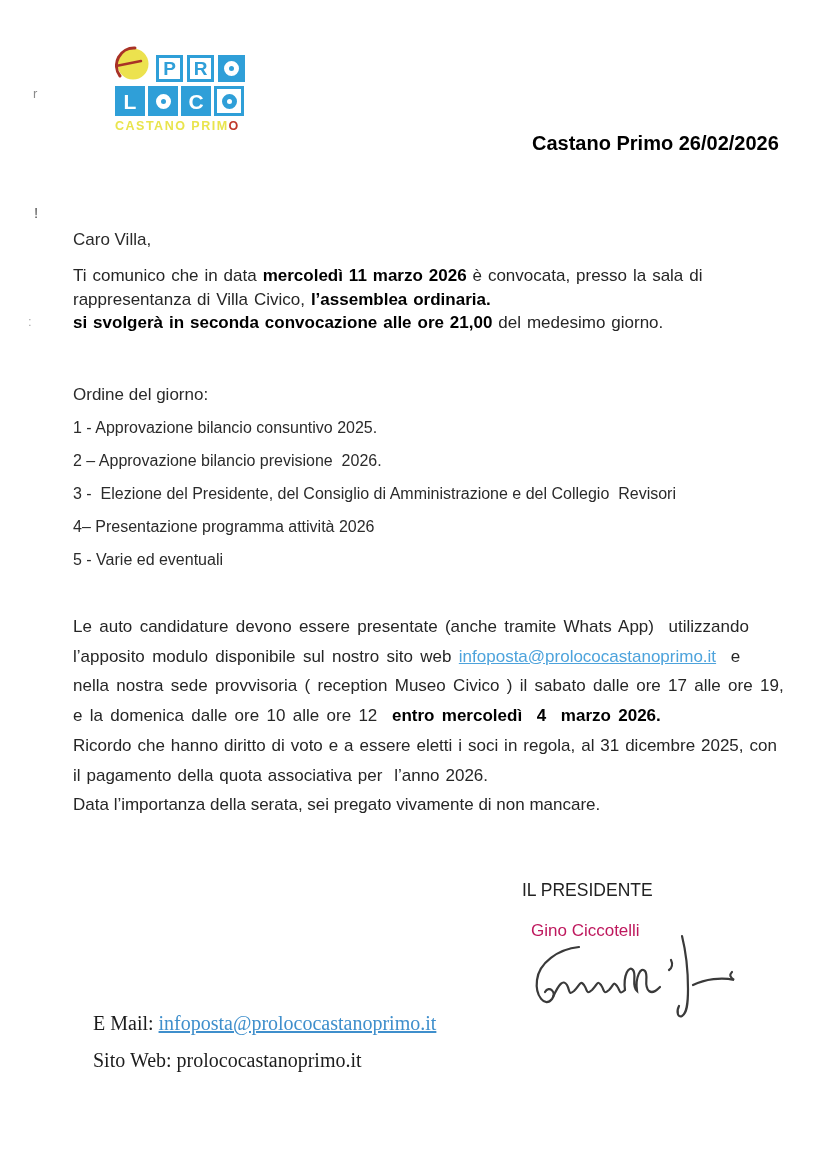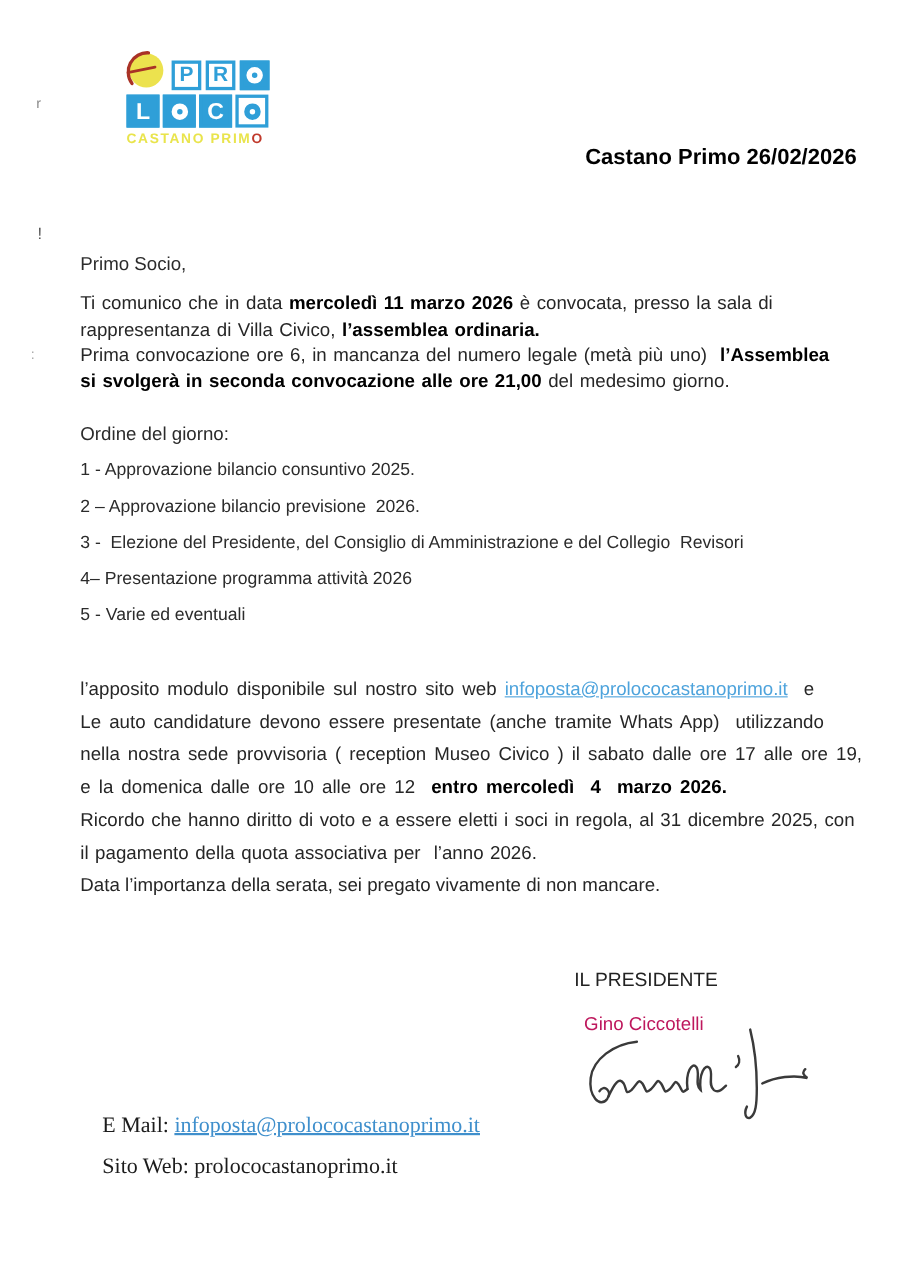--- a/index.html
+++ b/index.html
@@ -105,41 +105,40 @@
       </div>
     <div class="tile outlined big">
         <span class="donut blue"></span>
       </div>
   </div>
   <div class="logo-sub"><span>CASTANO PRIM</span><span class="accent">O</span></div>
 </div>
 
 <div class="abs dateline">Castano Primo 26/02/2026</div>
 
-<div class="abs salutation">Primo Socio,</div>
+<div class="abs salutation">Caro Villa,</div>
 
 <div class="abs para1 lh-s ws1">
   <div class="line"><span>Ti comunico che in data </span><span class="b">mercoledì 11 marzo 2026</span><span> è convocata, presso la sala di</span></div>
   <div class="line"><span>rappresentanza di Villa Civico, </span><span class="b">l’assemblea ordinaria.</span></div>
-  <div class="line"><span>Prima convocazione ore 6, in mancanza del numero legale (metà più uno)  </span><span class="b">l’Assemblea</span></div>
   <div class="line"><span class="b">si svolgerà in seconda convocazione alle ore 21,00</span><span> del medesimo giorno.</span></div>
 </div>
 
 <div class="abs agenda-title">Ordine del giorno:</div>
 <div class="abs agenda">
   <div class="item">1 - Approvazione bilancio consuntivo 2025.</div>
   <div class="item">2 – Approvazione bilancio previsione  2026.</div>
   <div class="item"><span>3 -  Elezione del Presidente, del Consiglio di Amministrazione e del Collegio  Revisori</span></div>
   <div class="item">4– Presentazione programma attività 2026</div>
   <div class="item">5 - Varie ed eventuali</div>
 </div>
 
 <div class="abs para2 lh-l ws2">
+  <div class="line"><span>Le auto candidature devono essere presentate (anche tramite Whats App)  utilizzando</span></div>
   <div class="line"><span>l’apposito modulo disponibile sul nostro sito web </span><span class="link">infoposta@prolococastanoprimo.it</span><span>  e</span></div>
-  <div class="line"><span>Le auto candidature devono essere presentate (anche tramite Whats App)  utilizzando</span></div>
   <div class="line"><span>nella nostra sede provvisoria ( reception Museo Civico ) il sabato dalle ore 17 alle ore 19,</span></div>
   <div class="line"><span>e la domenica dalle ore 10 alle ore 12  </span><span class="b">entro mercoledì  4  marzo 2026.</span></div>
 </div>
 
 <div class="abs para3 lh-l ws1">
   <div class="line"><span>Ricordo che hanno diritto di voto e a essere eletti i soci in regola, al 31 dicembre 2025, con</span></div>
   <div class="line"><span>il pagamento della quota associativa per  l’anno 2026.</span></div>
 </div>
 
 <div class="abs para4 lh-l">

